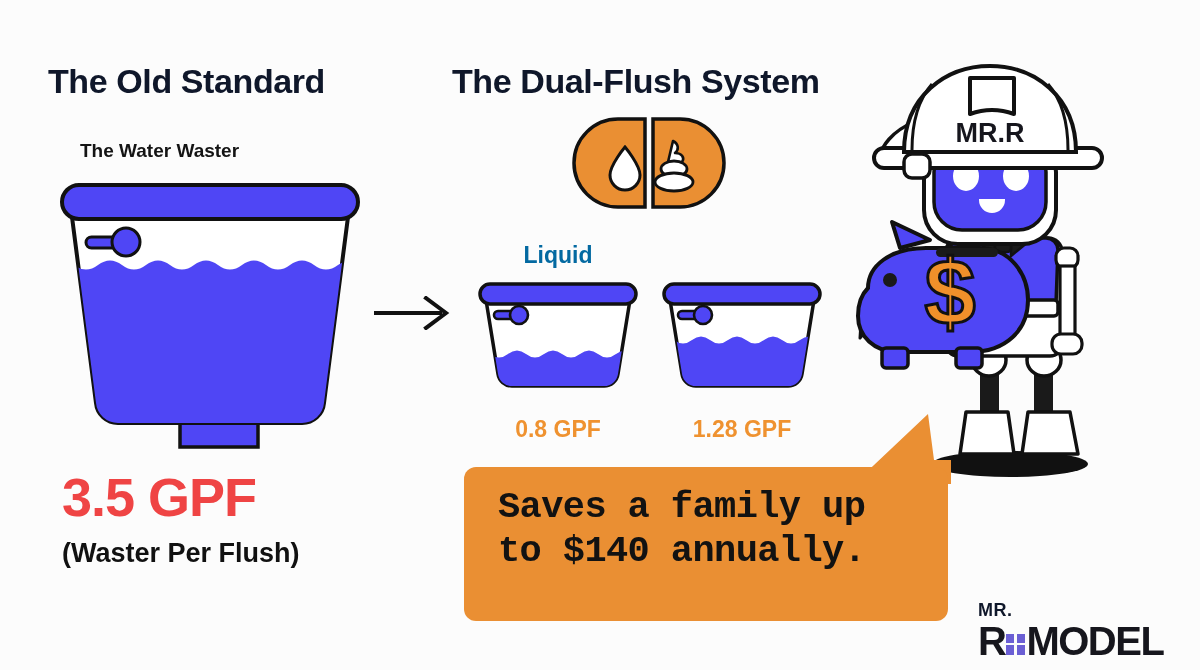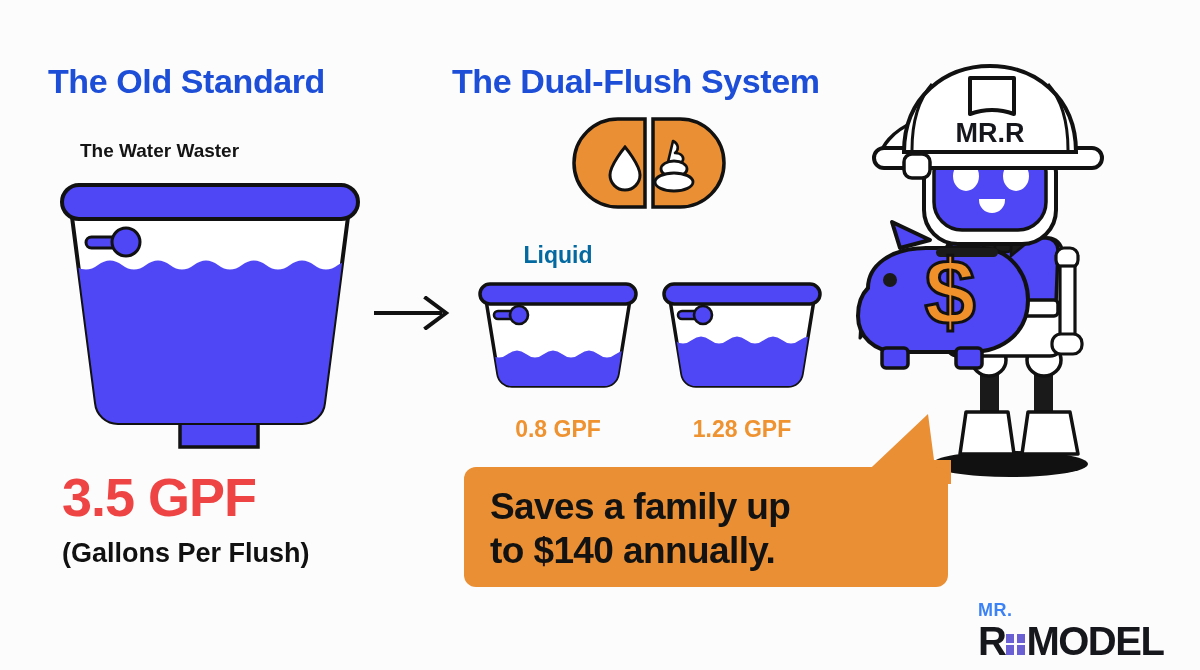--- a/index.html
+++ b/index.html
@@ -15,21 +15,21 @@
     overflow: hidden;
     font-family: "Liberation Sans", sans-serif;
     -webkit-font-smoothing: antialiased;
   }
   .abs { position: absolute; }
 
   
   .h1 {
     font-size: 34px;
     font-weight: bold;
-    color: #1d4ed8;
+    color: #0f172a;
     letter-spacing: -0.4px;
     white-space: nowrap;
   }
   .sub {
     font-size: 19px;
     font-weight: bold;
     color: #141414;
     white-space: nowrap;
   }
   .minilabel {
@@ -60,45 +60,46 @@
     color: #ef9230;
     white-space: nowrap;
     text-align: center;
   }
 
   
   #callout {
     left: 464px;
     top: 467px;
     width: 484px;
-    height: 120px;
+    height: 154px;
     background: #ea8f33;
     border-radius: 12px;
     box-sizing: border-box;
-    padding: 18px 26px 0 26px;
+    padding: 18px 26px 0 34px;
+    font-family: Liberation Mono, monospace;
   }
   #callout-text {
     font-size: 37px;
     font-weight: bold;
     color: #121212;
     line-height: 1.20;
     letter-spacing: -0.6px;
   }
   #callout-tail {
     left: 856px;
     top: 414px;
     width: 95px;
     height: 70px;
   }
 
   
   #logo-mr {
     font-size: 18px;
     font-weight: bold;
-    color: #3b82f6;
+    color: #0f172a;
     letter-spacing: 0.5px;
   }
   #logo-remodel-wrap {
     display: flex;
     align-items: center;
     font-size: 40px;
     font-weight: bold;
     color: #16161d;
     letter-spacing: -1.5px;
     line-height: 1;
@@ -147,21 +148,21 @@
 
     <g>
       <rect x="36" y="62" width="36" height="11" rx="5.5" fill="#4f46f5" stroke="#111111" stroke-width="3"></rect>
       <circle cx="76" cy="67" r="14" fill="#4f46f5" stroke="#111111" stroke-width="3"></circle>
     </g>
 
     <rect x="12" y="10" width="296" height="34" rx="17" fill="#4f46f5" stroke="#111111" stroke-width="4"></rect>
   </svg>
 
   <div class="abs gpf-big" style="left:62px; top:466px;">3.5 GPF</div>
-  <div class="abs gpf-sub" style="left:62px; top:538px;">(Gallons Per Flush)</div>
+  <div class="abs gpf-sub" style="left:62px; top:538px;">(Waster Per Flush)</div>
 
   <svg class="abs" style="left:372px; top:296px;" width="86" height="34" viewBox="0 0 86 34">
     <line x1="2" y1="17" x2="70" y2="17" stroke="#111111" stroke-width="4"></line>
     <polyline points="54,2 74,17 54,32" fill="none" stroke="#111111" stroke-width="4" stroke-linecap="square" stroke-linejoin="miter"></polyline>
   </svg>
 
   <div class="abs h1" style="left:452px; top:62px;">The Dual-Flush System</div>
 
   <svg class="abs" style="left:570px; top:115px;" width="158" height="96" viewBox="0 0 158 96">
 

